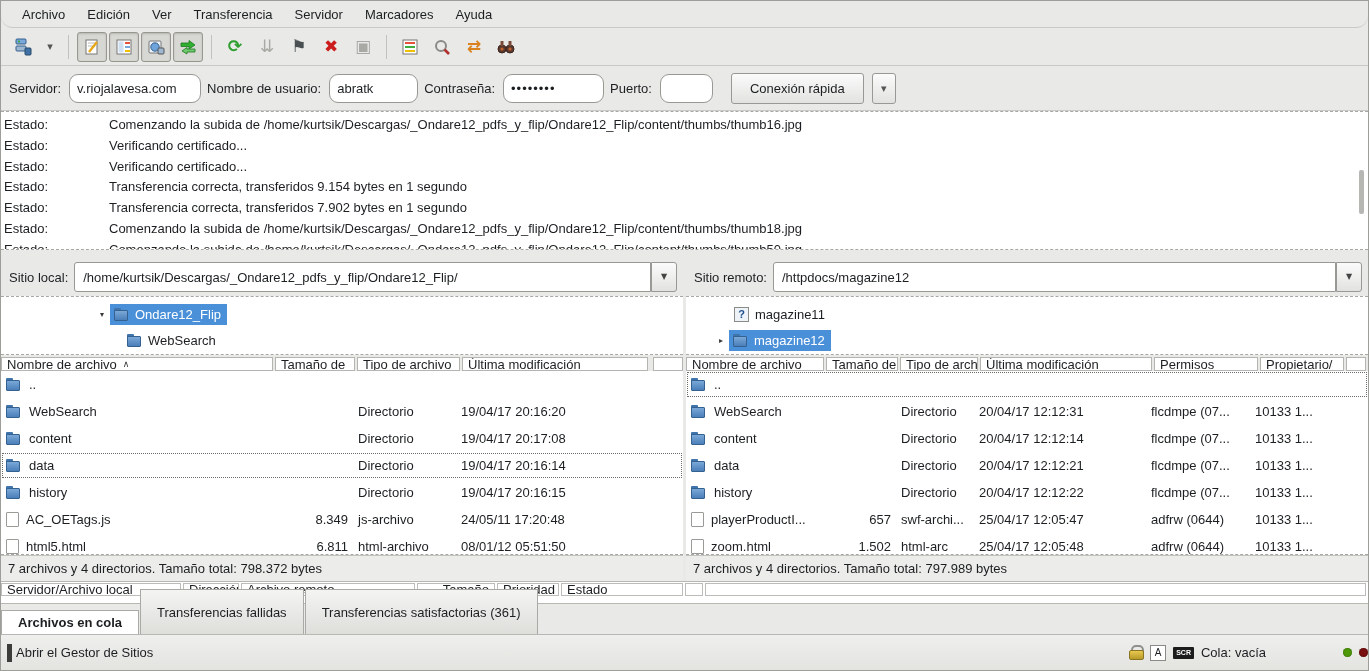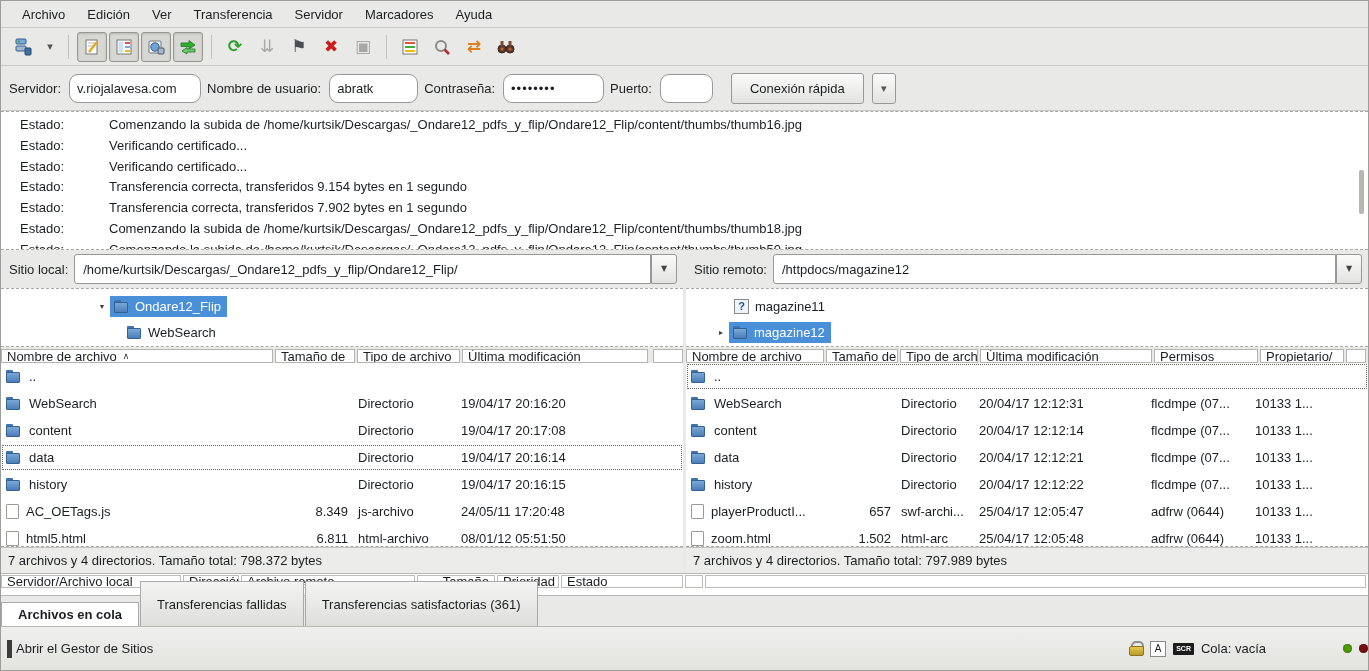--- a/index.html
+++ b/index.html
@@ -1,21 +1,21 @@
 <!DOCTYPE html>
 <html><head>
 <meta charset="utf-8">
 <style>
   * { margin:0; padding:0; box-sizing:border-box; }
   html,body { width:1369px; height:671px; overflow:hidden; }
   body { font-family:"Liberation Sans","DejaVu Sans",sans-serif; font-size:13px; color:#1c1f21; background:#e9e9e7; }
   .app { width:1369px; height:671px; display:flex; flex-direction:column; border:1px solid #9d9d9a; }
 
   
-  .menubar { height:27px; background:#e9e9e7; display:flex; align-items:center; padding-left:10px; border-bottom:1px solid #c9c9c6; flex:0 0 auto; }
+  .menubar { height:27px; background:#e9e9e7; display:flex; align-items:center; padding-left:10px; border-bottom:1px solid #c9c9c6; flex:0 0 auto;border-radius:12px; }
   .menu-item { padding:4px 11px; cursor:default; }
 
   
   .toolbar { height:38px; display:flex; align-items:center; padding-left:6px; border-bottom:1px solid #c9c9c6; flex:0 0 auto; }
   .tbtn { width:30px; height:30px; display:flex; align-items:center; justify-content:center; border:1px solid transparent; border-radius:3px; margin:0 1px; }
   .tbtn.pressed { background:#d7d7d4; border:1px solid #98988f; box-shadow:inset 0 1px 2px rgba(0,0,0,.15); }
   .tbtn.narrow { width:20px; }
   .tsep { width:1px; height:24px; background:#c2c2bf; margin:0 7px; }
   .glyph { font-family:"DejaVu Sans",sans-serif; font-size:17px; line-height:1; }
   .g-green { color:#2e9e2e; font-weight:bold; }
@@ -33,26 +33,26 @@
   .qc-user { width:89px; }
   .qc-pass { width:101px; letter-spacing:1px; }
   .qc-port { width:53px; }
   .qc-btn { height:31px; background:linear-gradient(#fbfbfb,#e2e2e0); border:1px solid #989894; border-radius:3px; padding:0 18px; display:flex; align-items:center; margin-left:12px; }
   .qc-drop { height:31px; width:24px; background:linear-gradient(#fbfbfb,#e2e2e0); border:1px solid #989894; border-radius:3px; display:flex; align-items:center; justify-content:center; margin-left:2px; }
 
   
   .logwrap { height:139px; background:#fff; border:1px dashed #a7a7a4; border-left:none; border-right:none; position:relative; overflow:hidden; flex:0 0 auto; }
   .log { padding-top:3px; }
   .logrow { display:grid; grid-template-columns:108px 1fr; line-height:20.8px; white-space:nowrap; }
-  .logrow .ltype { padding-left:19px; }
+  .logrow .ltype { padding-left:3px; }
   .log-scroll { position:absolute; right:1px; top:0; bottom:0; width:12px; }
   .log-thumb { position:absolute; right:3px; top:58px; width:5px; height:44px; background:#b6b6b3; border-radius:2px; }
 
   
-  .browsers { display:flex; flex:0 0 auto; }
+  .browsers { display:flex; flex:0 0 auto;margin-top:8px; }
   .pane { width:683px; display:flex; flex-direction:column; }
   .pane-split { width:3px; background:#e9e9e7; }
   .pathbar { height:38px; display:flex; align-items:center; padding:0 6px 0 8px; gap:6px; background:#e9e9e7; }
   .path-combo { flex:1; height:30px; background:#fff; border:1px solid #989894; border-radius:3px 0 0 3px; display:flex; align-items:center; padding:0 8px; white-space:nowrap; overflow:hidden; }
   .combo-btn { width:26px; height:30px; margin-left:-6px; background:linear-gradient(#fbfbfb,#e2e2e0); border:1px solid #989894; border-radius:0 3px 3px 0; display:flex; align-items:center; justify-content:center; }
   .combo-btn .glyph { font-size:8px; color:#444; }
   .tree { height:59px; background:#fff; border-top:1px dashed #a7a7a4; border-bottom:1px dashed #a7a7a4; overflow:hidden; padding-top:4px; }
   .treerow { height:26px; display:flex; align-items:center; white-space:nowrap; }
   .expander { width:10px; font-size:8px; color:#3a3a3a; text-align:center; margin-right:3px; }
   .sel-label { display:inline-flex; align-items:center; background:#4a90d9; color:#fff; padding:3px 6px 3px 2px; }

